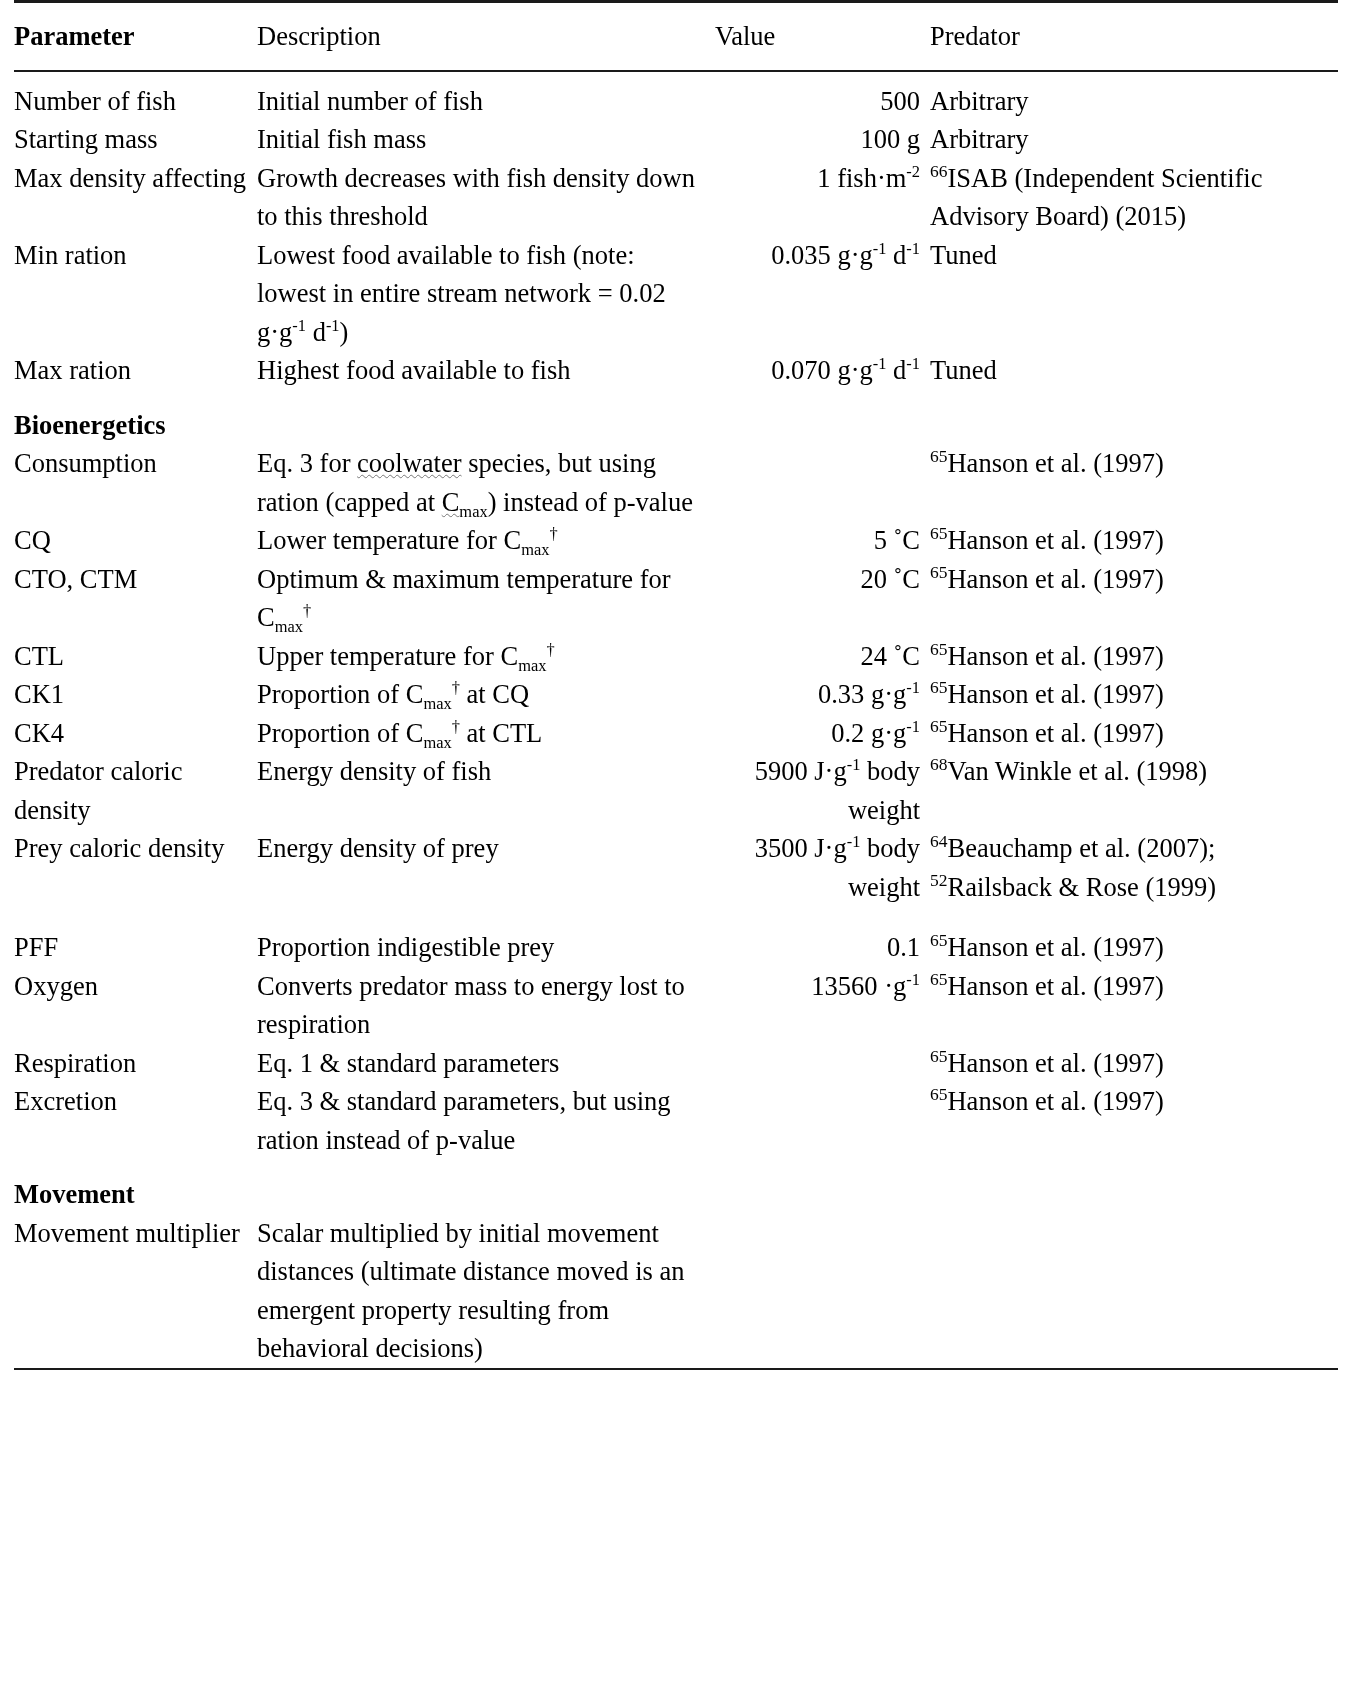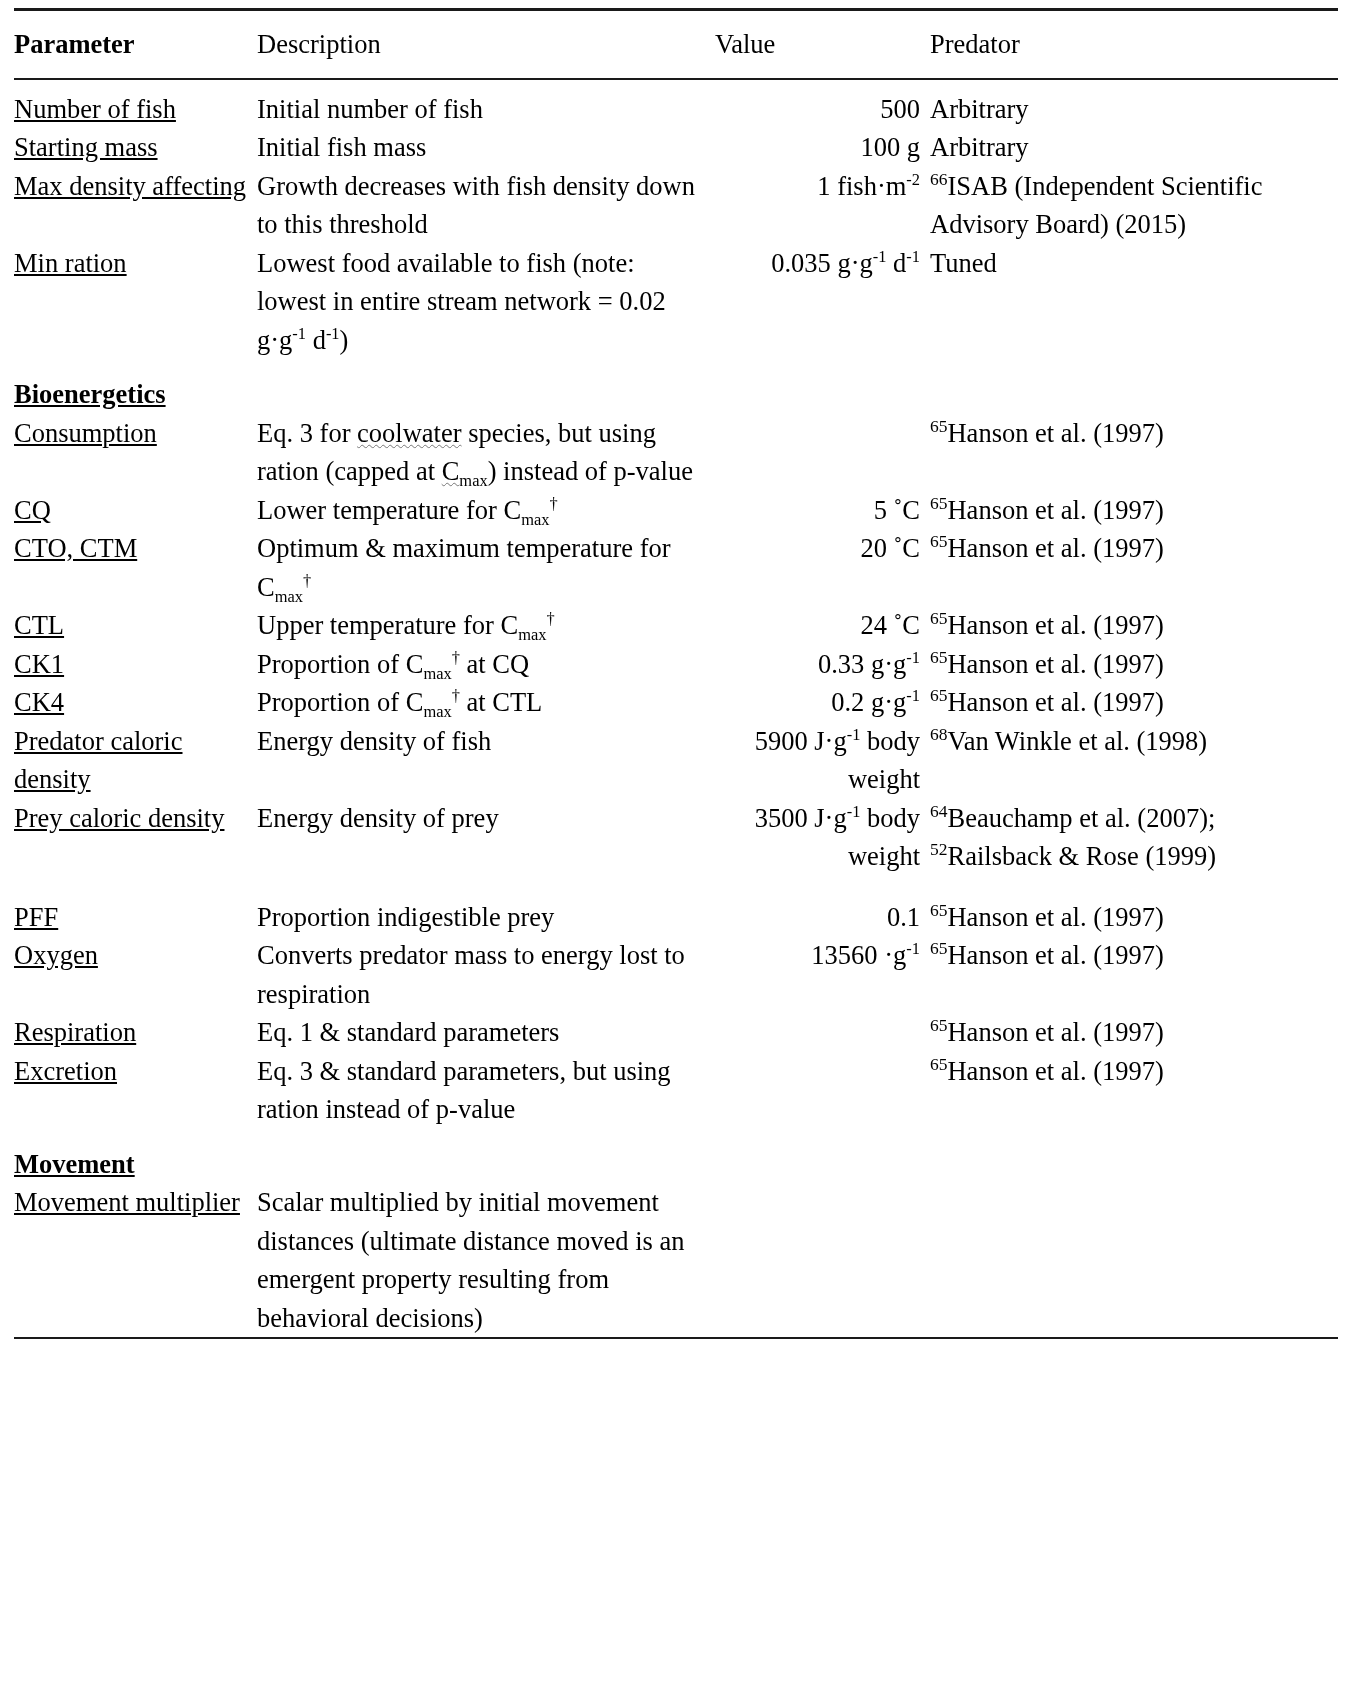--- a/index.html
+++ b/index.html
@@ -12,21 +12,21 @@
     height: 1688px;
     font-family: "Liberation Serif", "DejaVu Serif", serif;
     color: #000000;
     -webkit-font-smoothing: antialiased;
   }
   #sheet {
     position: relative;
     width: 1352px;
     height: 1688px;
     box-sizing: border-box;
-    padding: 8px 14px;
+    padding: 0 14px;
   }
   table.param-table {
     width: 1324px;
     border-collapse: collapse;
     table-layout: fixed;
     font-size: 26.5px;
     line-height: 38.5px;
   }
   table.param-table col.c-param { width: 243px; }
   table.param-table col.c-desc  { width: 458px; }
@@ -57,21 +57,21 @@
   }
 
   tbody td {
     vertical-align: top;
     text-align: left;
     padding: 0 6px 0 0;
     white-space: normal;
   }
   tbody tr.first-body td { padding-top: 10px; }
 
-  td.cell-param { padding-right: 10px; text-decoration: underline; }
+  td.cell-param { padding-right: 10px; }
   td.cell-desc  { padding-right: 14px; }
   td.cell-val   { padding-right: 10px; text-align: right; }
   td.cell-ref   { padding-right: 0; }
 
   tr.section-row td {
     font-weight: bold;
     padding-top: 16px;
   }
   tr.spacer-row td {
     height: 22px;
@@ -127,20 +127,26 @@
           <td class="cell-desc">Growth decreases with fish density down to this threshold</td>
           <td class="cell-val">1 fish·m<sup>-2</sup></td>
           <td class="cell-ref"><span class="refnum">66</span>ISAB (Independent Scientific Advisory Board) (2015)</td>
         </tr>
         <tr>
           <td class="cell-param">Min ration</td>
           <td class="cell-desc">Lowest food available to fish (note: lowest in entire stream network = 0.02 g·g<sup>-1</sup> d<sup>-1</sup>)</td>
           <td class="cell-val">0.035 g·g<sup>-1</sup> d<sup>-1</sup></td>
           <td class="cell-ref">Tuned</td>
         </tr>
+        <tr>
+          <td class="cell-param">Max ration</td>
+          <td class="cell-desc">Highest food available to fish</td>
+          <td class="cell-val">0.070 g·g<sup>-1</sup> d<sup>-1</sup></td>
+          <td class="cell-ref">Tuned</td>
+        </tr>
         <tr class="section-row">
           <td colspan="4" class="cell-param">Bioenergetics</td>
         </tr>
         <tr>
           <td class="cell-param">Consumption</td>
           <td class="cell-desc">Eq. 3 for <span class="sq">coolwater</span> species, but using ration (capped at <span class="sq">C<sub>max</sub></span>) instead of p-value</td>
           <td class="cell-val"></td>
           <td class="cell-ref"><span class="refnum">65</span>Hanson et al. (1997)</td>
         </tr>
         <tr>

